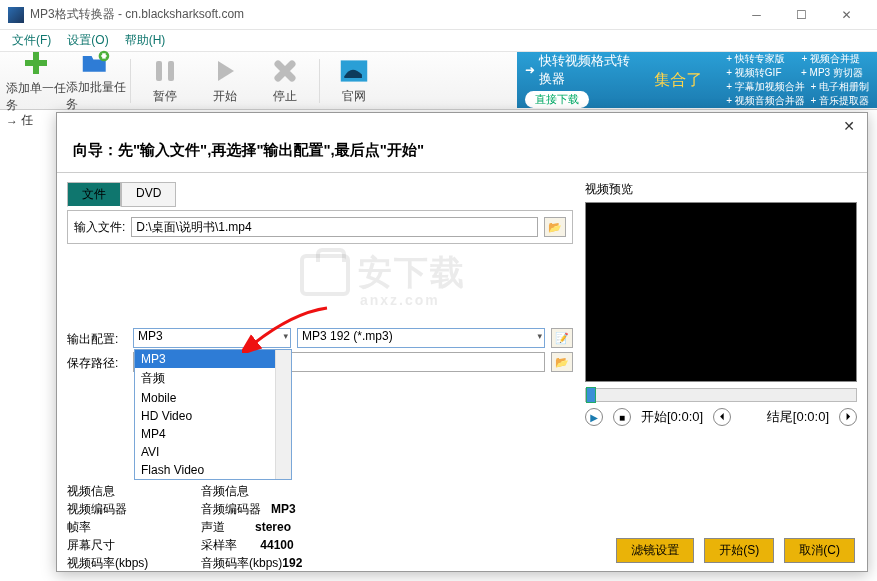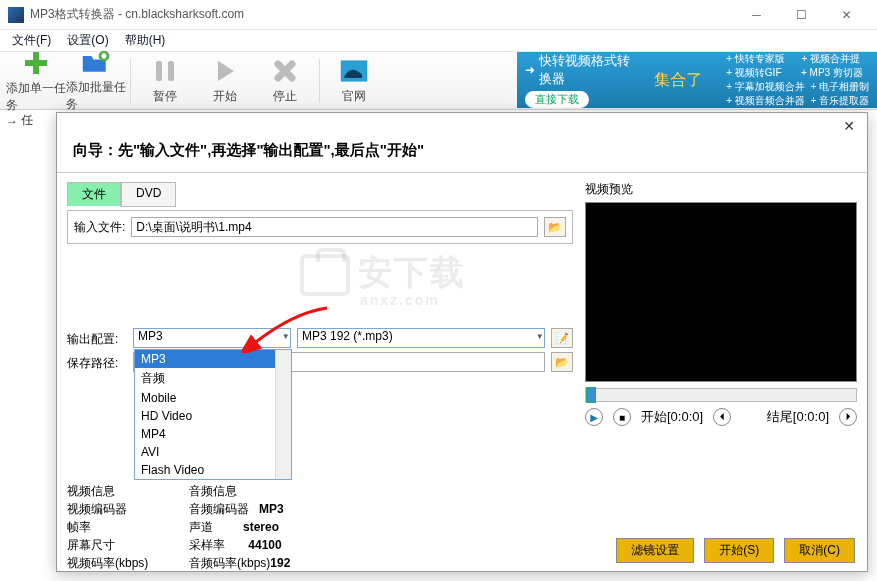--- a/index.html
+++ b/index.html
@@ -3,21 +3,21 @@
 <meta charset="utf-8">
 <style>
 *{box-sizing:border-box;margin:0;padding:0;font-family:"Microsoft YaHei",SimSun,Arial,sans-serif;font-size:12px}
 body{background:#fff;width:877px;height:581px;overflow:hidden;position:relative}
 .titlebar{height:30px;background:#fff;border-bottom:1px solid #e5e5e5;display:flex;align-items:center;padding:0 8px}
 .titlebar .app-icon{width:16px;height:16px;background:linear-gradient(135deg,#2b6cb0,#1a365d);margin-right:6px}
 .titlebar .title{color:#555;flex:1}
 .winbtns{display:flex;gap:0}
 .winbtn{width:45px;height:28px;display:flex;align-items:center;justify-content:center;color:#666}
 .menubar{height:22px;background:#fff;display:flex;align-items:center;padding:0 4px;border-bottom:1px solid #e5e5e5}
-.menubar span{padding:2px 8px;color:#0f172a}
+.menubar span{padding:2px 8px;color:#0f766e}
 .toolbar{height:58px;background:linear-gradient(#fdfdfd,#f2f2f2);border-bottom:1px solid #ccc;display:flex;align-items:center;padding:0 6px;position:relative}
 .tbtn{display:flex;flex-direction:column;align-items:center;justify-content:center;width:60px;height:56px;color:#444;gap:2px}
 .tbtn .ic{width:30px;height:30px;display:flex;align-items:center;justify-content:center}
 .ic-plus{color:#3fa535}
 .ic-gray{color:#b8b8b8}
 .sep{width:1px;height:44px;background:#ddd;margin:0 4px}
 .banner{position:absolute;right:0;top:0;height:56px;width:360px;background:linear-gradient(#2a9fd6,#1b7bb0);color:#fff;display:flex;align-items:center;padding:4px 8px;font-size:11px}
 .banner .left-b{flex:1}
 .banner .dl{display:inline-block;background:#fff;color:#0a6;border-radius:10px;padding:1px 10px;margin-top:3px;font-size:11px}
 .banner .jh{color:#ffd54a;font-size:16px;font-weight:normal;margin:0 24px}
@@ -26,36 +26,36 @@
 .dialog{position:absolute;left:56px;top:112px;width:812px;height:460px;background:#fff;border:1px solid #999;box-shadow:0 3px 14px rgba(0,0,0,.25)}
 .dlg-hdr{height:26px;display:flex;align-items:center;justify-content:flex-end;padding:0 6px}
 .dlg-close{font-size:14px;color:#333;padding:2px 6px}
 .wizard{padding:2px 16px 8px;font-size:15px;font-weight:bold}
 .hr{height:1px;background:#ccc;margin:4px 0 8px}
 .dlg-body{display:flex;padding:0 10px;gap:12px}
 .left-col{width:506px}
 .right-col{flex:1}
 .tabs{display:flex;gap:0;margin-bottom:4px;position:relative}
 .tab{padding:3px 14px;border:1px solid #bbb;background:#f4f4f4;position:relative;top:1px}
-.tab.active{background:#86efac;border-bottom:1px solid #fff}
+.tab.active{background:#0f766e;border-bottom:1px solid #fff}
 .tab-body{border:1px solid #bbb;padding:6px;height:34px;display:flex;align-items:center;gap:6px}
 .lbl{white-space:nowrap}
 .inp{flex:1;height:20px;border:1px solid #aaa;padding:0 4px;background:#fff}
 .folder-btn{width:22px;height:20px;border:1px solid #aaa;background:#f7f3e6;display:flex;align-items:center;justify-content:center;font-size:11px}
 .spacer{height:80px}
 .row{display:flex;align-items:flex-end;gap:6px;margin:4px 0;position:relative}
 .sel{height:20px;border:1px solid #7aa7d8;background:#fff;padding:0 4px;position:relative}
 .sel.w1{width:158px}
 .sel.w2{flex:1}
 .sel .arr{position:absolute;right:2px;top:2px;font-size:9px;color:#555}
 .dropdown{position:absolute;left:67px;top:21px;width:158px;border:1px solid #7aa7d8;background:#fff;z-index:50}
 .dropdown .opt{padding:2px 6px}
 .dropdown .opt.sel-opt{background:#2e7cd6;color:#fff}
 .dropdown .scroll{position:absolute;right:0;top:0;width:16px;height:100%;background:#f0f0f0;border-left:1px solid #ddd}
-.info-cols{display:flex;gap:12px;margin-top:110px}
+.info-cols{display:flex;gap:24px;margin-top:110px}
 .info-l,.info-r{line-height:18px}
 .info-l{width:110px}
 .preview-lbl{margin-bottom:4px}
 .preview{width:100%;height:180px;background:#000;border:1px solid #888}
 .slider{margin:6px 0;height:14px;position:relative;background:#eee;border:1px solid #bbb}
 .slider .thumb{position:absolute;left:0;top:-2px;width:10px;height:16px;background:#3b8fd6;border:1px solid #2a6}
 .pctrl{display:flex;align-items:center;gap:10px;margin-top:4px}
 .pbtn{width:18px;height:18px;border:1px solid #888;border-radius:50%;display:flex;align-items:center;justify-content:center;font-size:10px}
 .pbtn.play{color:#1b7bb0}
 .time-lbl{font-size:13px}

